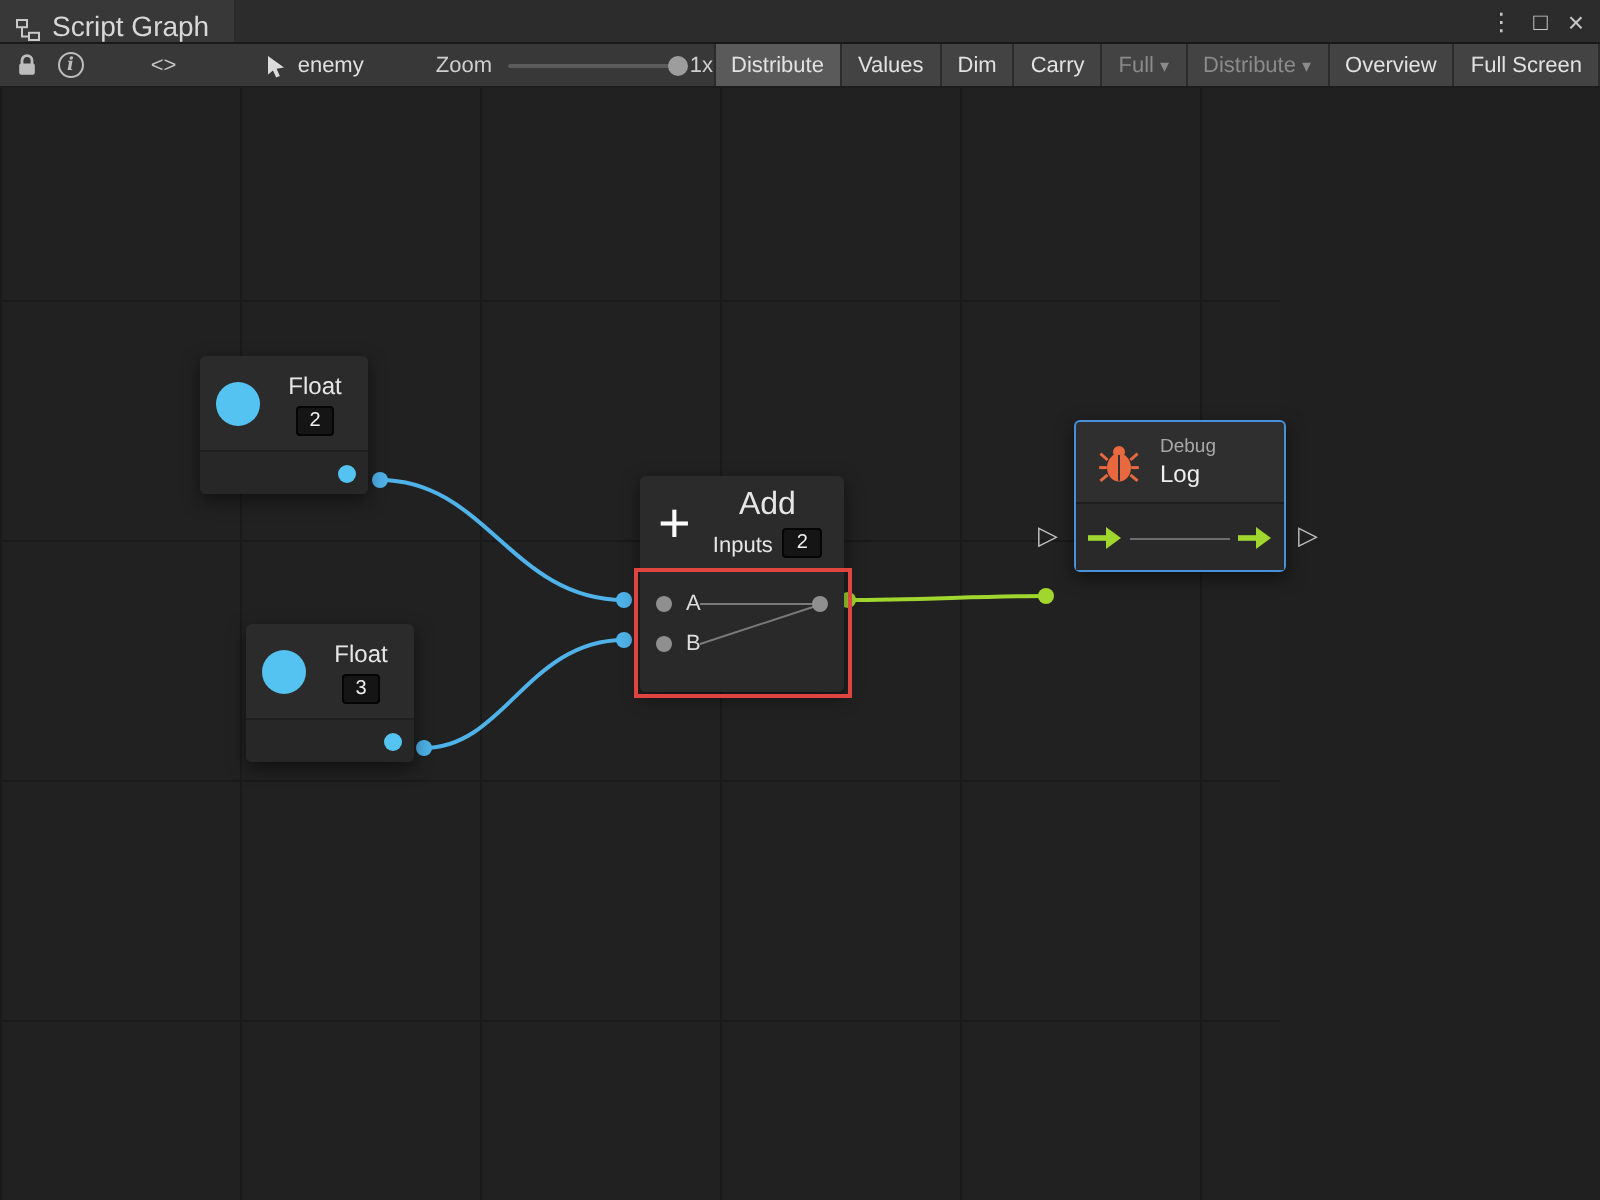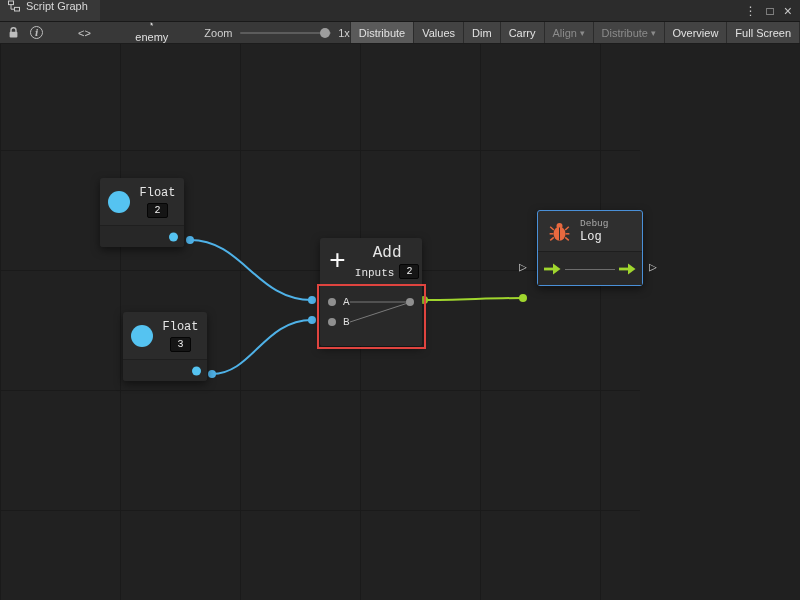--- a/index.html
+++ b/index.html
@@ -2,57 +2,57 @@
 <html><head>
 <meta charset="utf-8">
 <style>
   * { box-sizing: border-box; margin: 0; padding: 0; }
   html,body { width:800px; height:600px; overflow:hidden; background:#202020;
     font-family:"Liberation Sans", sans-serif; -webkit-font-smoothing:antialiased; }
 
   
   .titlebar { position:absolute; left:0; top:0; width:800px; height:22px;
     background:#2c2c2c; border-bottom:1px solid #191919; display:flex; align-items:stretch; }
-  .tab { display:flex; align-items:flex-start; gap:6px; padding:0 12px 0 8px;
-    background:#383838; color:#d8d8d8; font-size:11px; }
+  .tab { display:flex; align-items:flex-end; gap:6px; padding:0 12px 0 8px;
+    background:#383838; color:#d8d8d8; font-size:14px; }
   .win-controls { margin-left:auto; display:flex; align-items:center; gap:10px;
     padding-right:8px; color:#c8c8c8; font-size:12px; }
   .win-controls span { cursor:default; line-height:1; }
 
   
   .toolbar { position:absolute; left:0; top:22px; width:800px; height:22px;
     background:#383838; border-bottom:1px solid #1c1c1c; display:flex; align-items:stretch;
     color:#cfcfcf; font-size:11px; }
   .ticon { display:flex; align-items:center; justify-content:center; }
   .icon-lock { margin-left:7px; width:14px; }
   .icon-info { margin-left:9px; width:14px; }
   .info-circle { width:13px; height:13px; border:1px solid #bdbdbd; border-radius:50%;
     color:#bdbdbd; font:italic bold 9px "DejaVu Serif", serif; display:flex;
     align-items:center; justify-content:center; }
   .icon-code { margin-left:30px; width:22px; color:#c8c8c8; letter-spacing:0px; font-size:11px; }
-  .graph-crumb { margin-left:40px; display:flex; align-items:center; gap:5px; color:#e0e0e0;flex-direction:column; }
+  .graph-crumb { margin-left:40px; display:flex; align-items:center; gap:5px; color:#e0e0e0; }
   .zoom-label { margin-left:36px; display:flex; align-items:center; color:#cfcfcf; }
   .zoom-slider { margin-left:8px; width:92px; position:relative; display:flex; align-items:center; }
   .zoom-track { width:100%; height:2px; background:#5c5c5c; border-radius:1px; }
   .zoom-handle { position:absolute; left:80px; top:50%; transform:translateY(-50%);
     width:10px; height:10px; border-radius:50%; background:#9d9d9d; }
   .zoom-value { margin-left:7px; display:flex; align-items:center; color:#cfcfcf; }
   .tgroup { margin-left:auto; display:flex; align-items:stretch; }
   .tbtn { display:flex; align-items:center; gap:3px; padding:0 8px; background:#434343;
     border-left:1px solid #2b2b2b; color:#e2e2e2; white-space:nowrap; cursor:default; }
   .tbtn.active { background:#5a5a5a; }
   .tbtn.disabled { color:#8b8b8b; }
   .chev { font-size:9px; margin-top:1px; }
 
   
   .canvas { position:absolute; left:0; top:44px; width:640px; height:556px;
     background-color:#212121;
     background-image: linear-gradient(#1a1a1a 1px, transparent 1px),
                       linear-gradient(90deg, #1a1a1a 1px, transparent 1px);
-    background-size:120px 120px; background-position:0 106px;font-family:Liberation Mono, monospace; }
+    background-size:120px 120px; background-position:0 106px; }
   .wires { position:absolute; left:0; top:0; width:800px; height:556px; pointer-events:none; }
 
   .node { position:absolute; background:#2b2b2b; border-radius:3px; color:#e6e6e6;
     box-shadow:0 3px 9px rgba(0,0,0,.5); }
 
   
   .node-float { width:84px; }
   .float-body { display:flex; align-items:center; gap:9px; padding:8px 8px 7px; }
   .type-dot { width:22px; height:22px; border-radius:50%; background:#55c3f1; flex:none; }
   .float-col { display:flex; flex-direction:column; align-items:center; gap:3px; flex:1; }
@@ -140,21 +140,21 @@
     <div class="zoom-handle"></div>
   </div>
   <span class="zoom-value">1x</span>
 
   <div class="tgroup">
     <div class="tbtn active">Distribute</div>
     <div class="tbtn">Values</div>
     <div class="tbtn">Dim</div>
     <div class="tbtn">Carry</div>
     <div class="tbtn disabled">
-      <span>Align</span>
+      <span>Full</span>
       <span class="chev">▾</span>
     </div>
     <div class="tbtn disabled">
       <span>Distribute</span>
       <span class="chev">▾</span>
     </div>
     <div class="tbtn">Overview</div>
     <div class="tbtn" style="border-right:1px solid #2b2b2b;">Full Screen</div>
   </div>
 </div>

